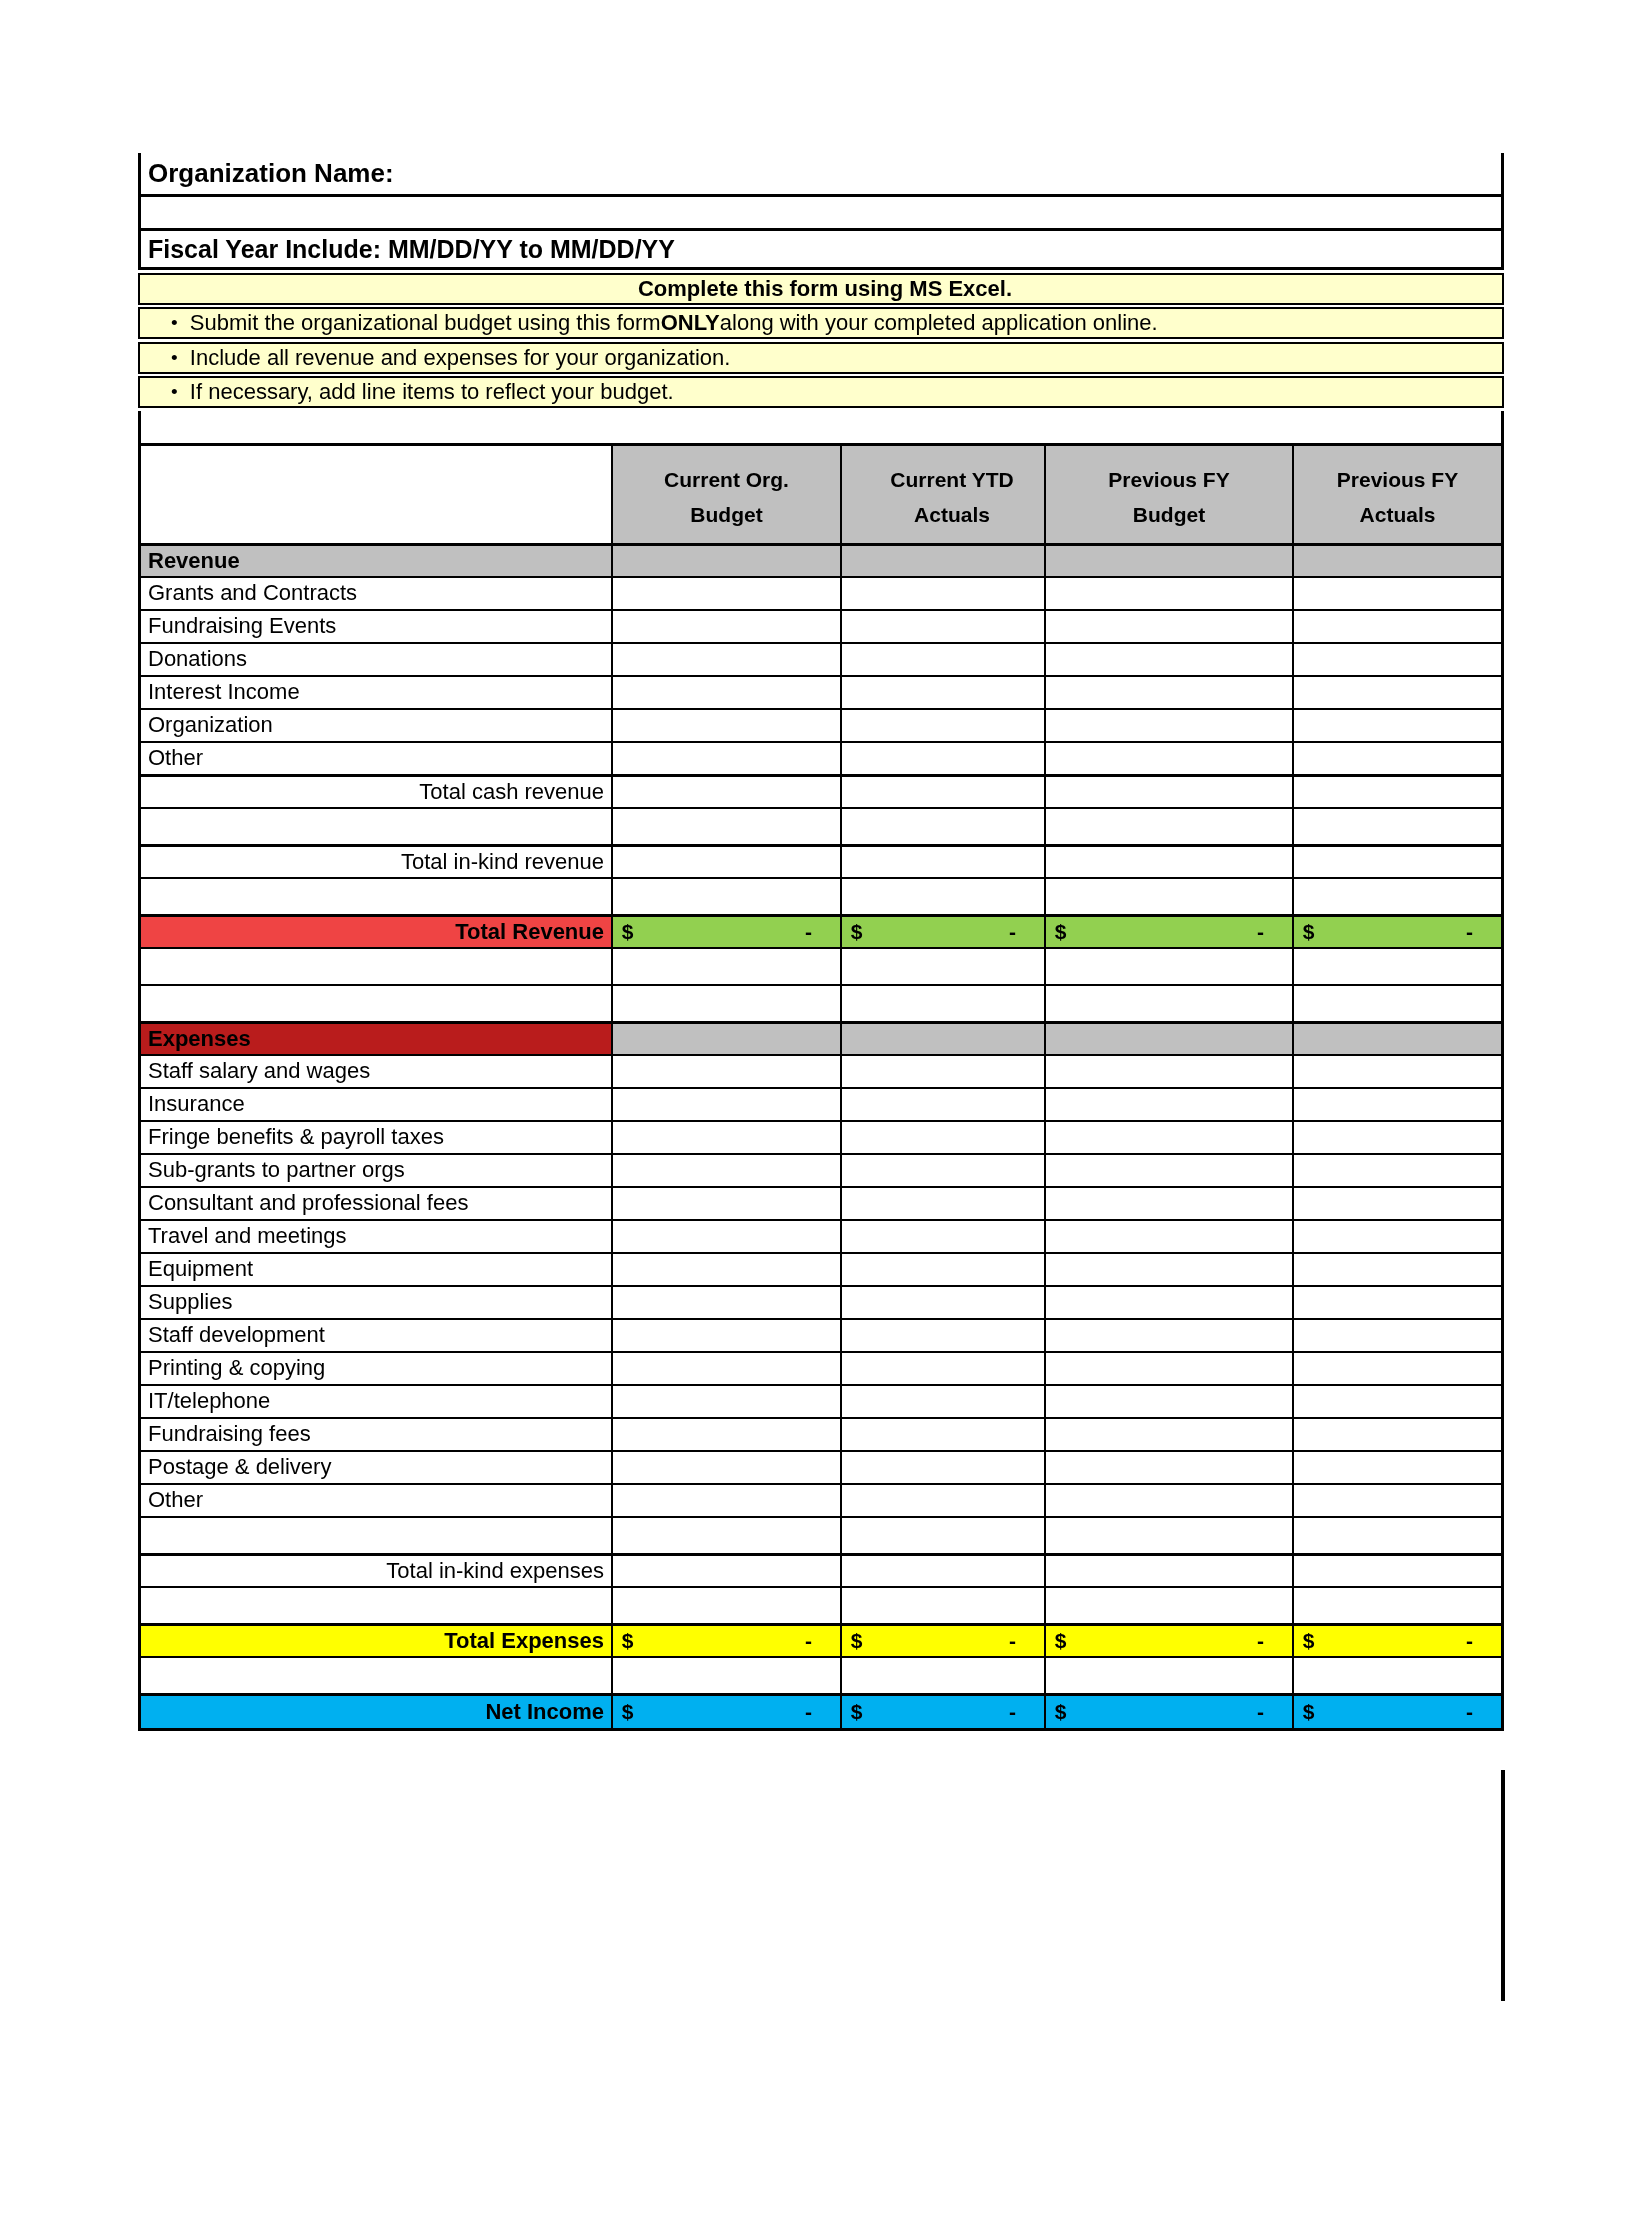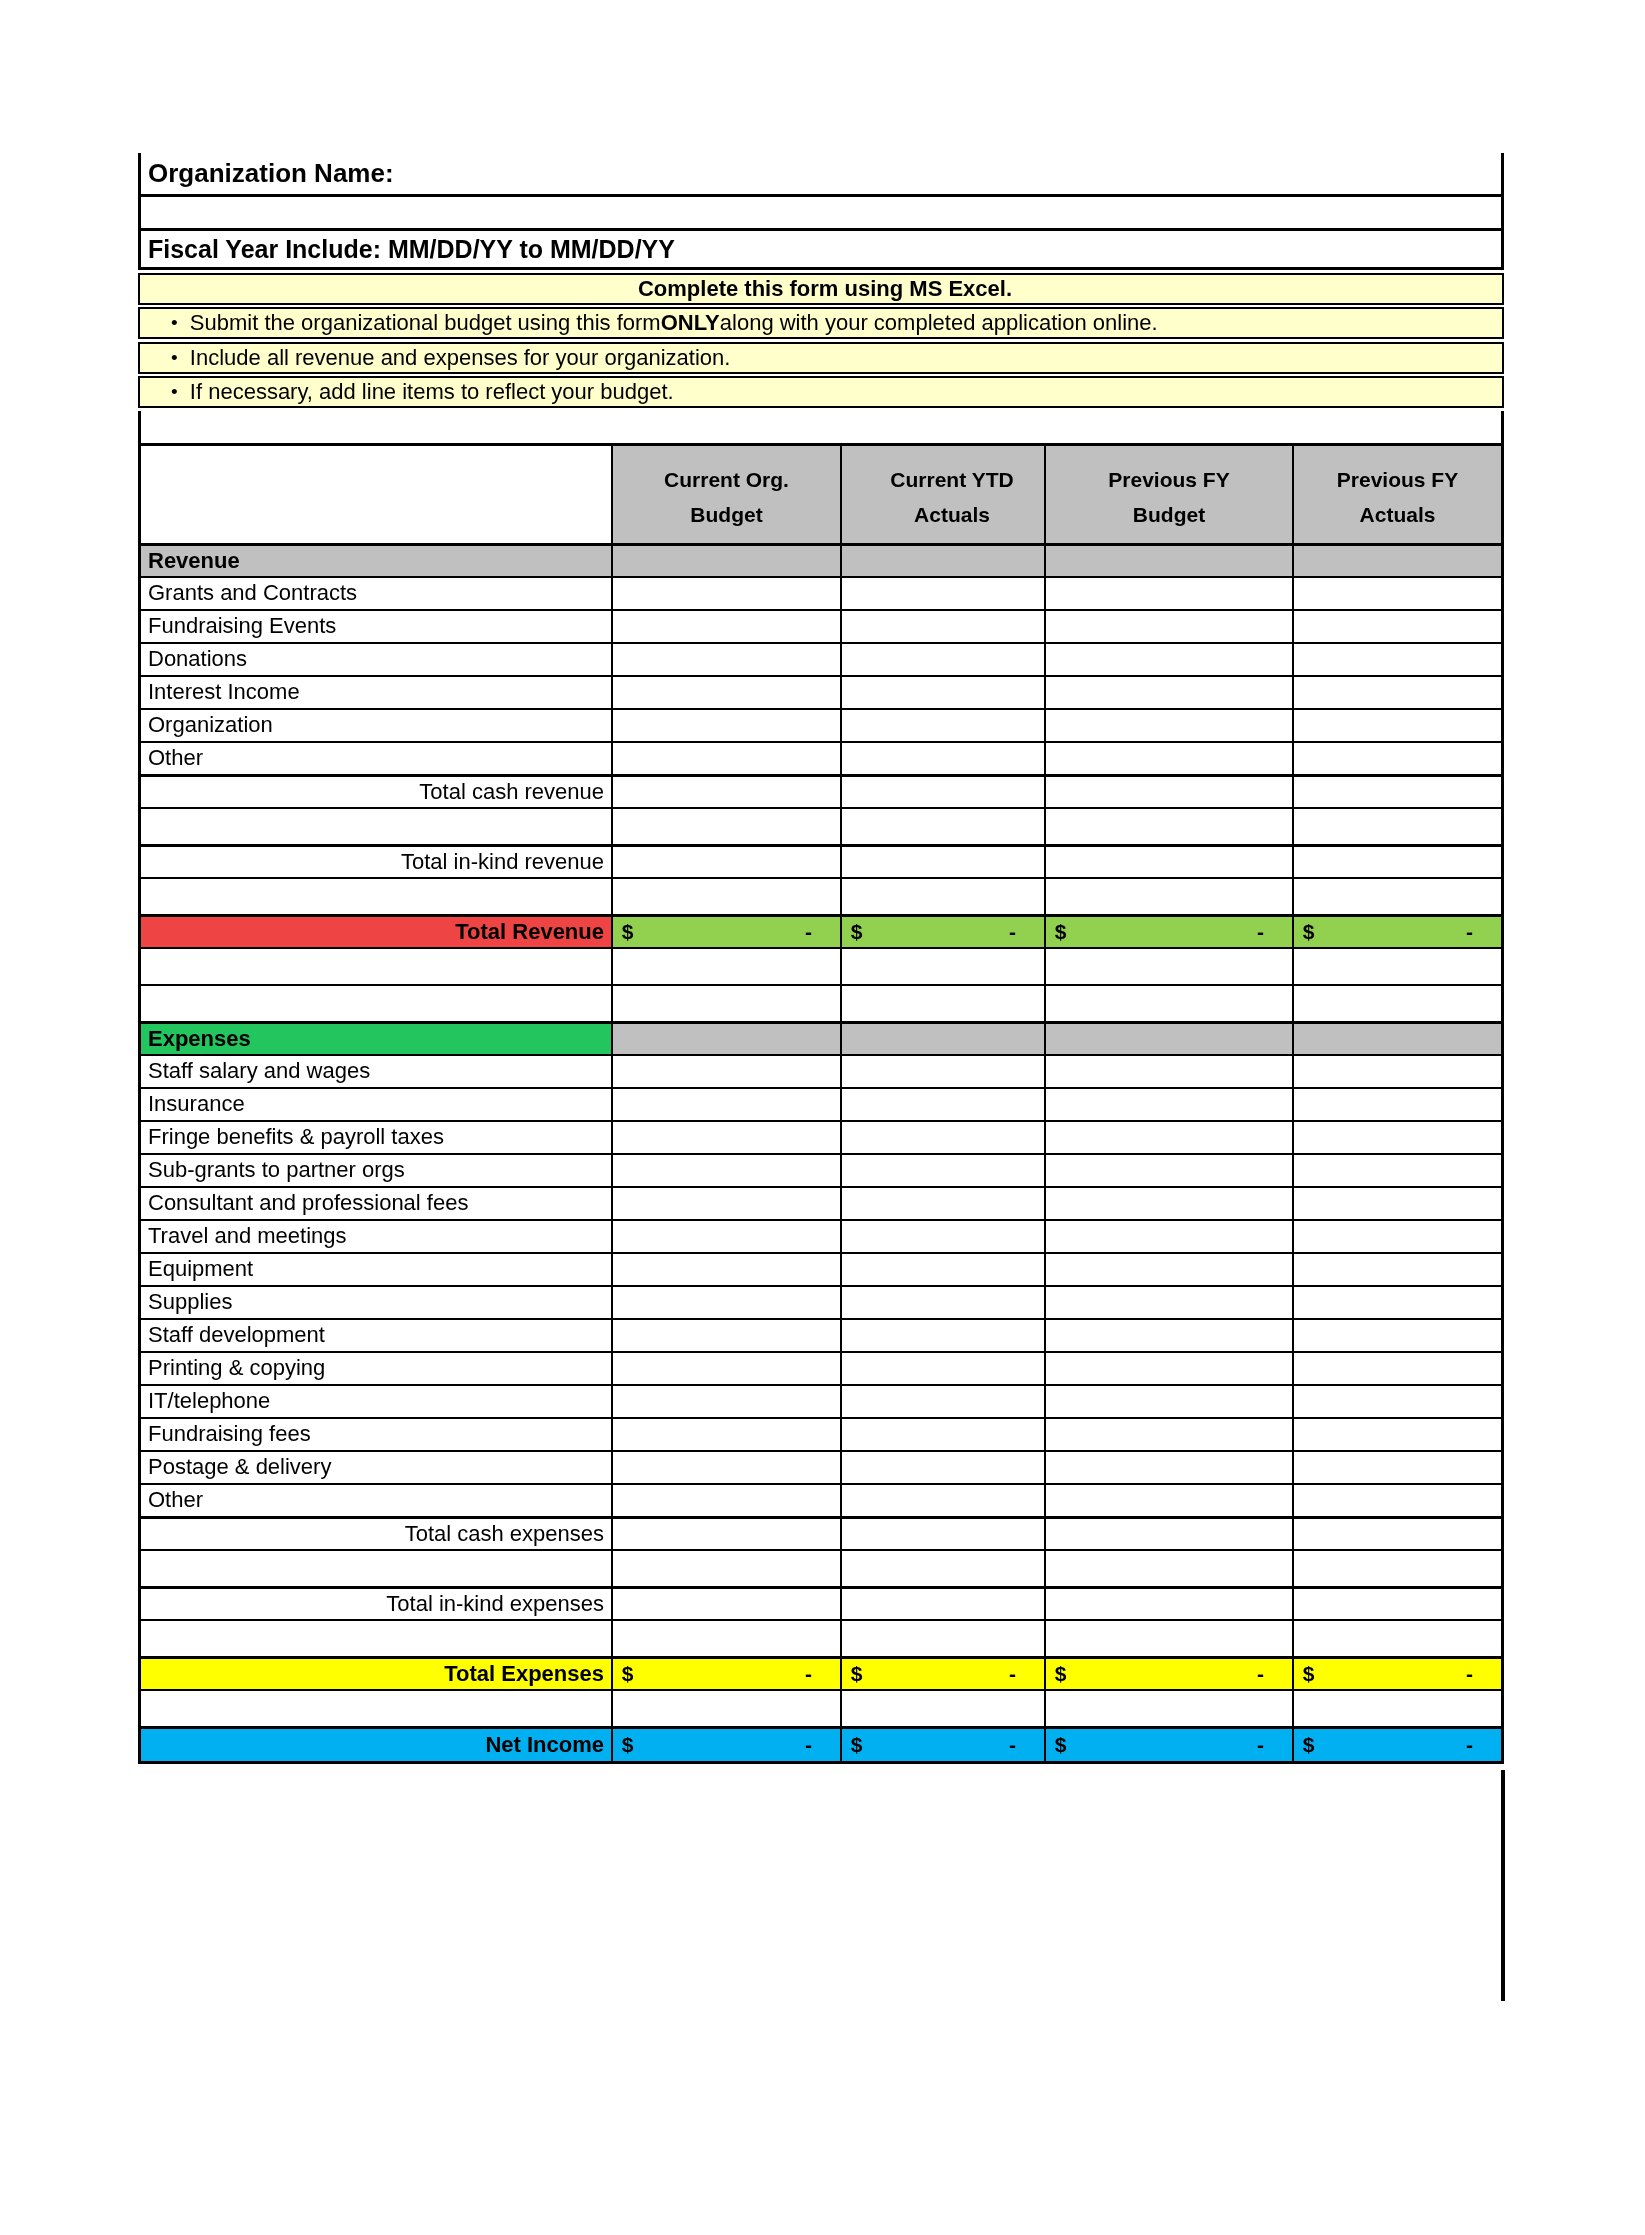--- a/index.html
+++ b/index.html
@@ -255,21 +255,21 @@
         <div class="cell c-4"></div>
       </div>
       <div class="trow r-blank">
         <div class="cell c-label"></div>
         <div class="cell c-1"></div>
         <div class="cell c-2"></div>
         <div class="cell c-3"></div>
         <div class="cell c-4"></div>
       </div>
       <div class="trow r-section">
-        <div class="cell c-label" style="background: #22c55e;">
+        <div class="cell c-label" style="background: #b91c1c;">
           <span class="lbl">Expenses</span>
         </div>
         <div class="cell c-1" style="background: rgb(192, 192, 192);"></div>
         <div class="cell c-2" style="background: rgb(192, 192, 192);"></div>
         <div class="cell c-3" style="background: rgb(192, 192, 192);"></div>
         <div class="cell c-4" style="background: rgb(192, 192, 192);"></div>
       </div>
       <div class="trow r-item">
         <div class="cell c-label">
           <span class="lbl">Staff salary and wages</span>
@@ -389,29 +389,20 @@
       </div>
       <div class="trow r-item">
         <div class="cell c-label">
           <span class="lbl">Other</span>
         </div>
         <div class="cell c-1"></div>
         <div class="cell c-2"></div>
         <div class="cell c-3"></div>
         <div class="cell c-4"></div>
       </div>
-      <div class="trow r-subtotal">
-        <div class="cell c-label lbl-right">
-          <span class="lbl">Total cash expenses</span>
-        </div>
-        <div class="cell c-1"></div>
-        <div class="cell c-2"></div>
-        <div class="cell c-3"></div>
-        <div class="cell c-4"></div>
-      </div>
       <div class="trow r-blank">
         <div class="cell c-label"></div>
         <div class="cell c-1"></div>
         <div class="cell c-2"></div>
         <div class="cell c-3"></div>
         <div class="cell c-4"></div>
       </div>
       <div class="trow r-subtotal">
         <div class="cell c-label lbl-right">
           <span class="lbl">Total in-kind expenses</span>

